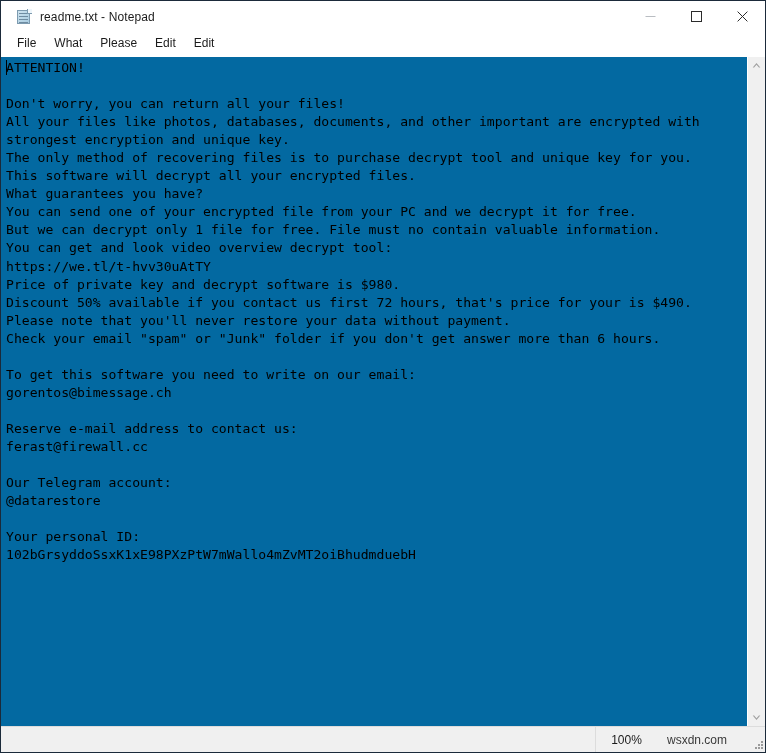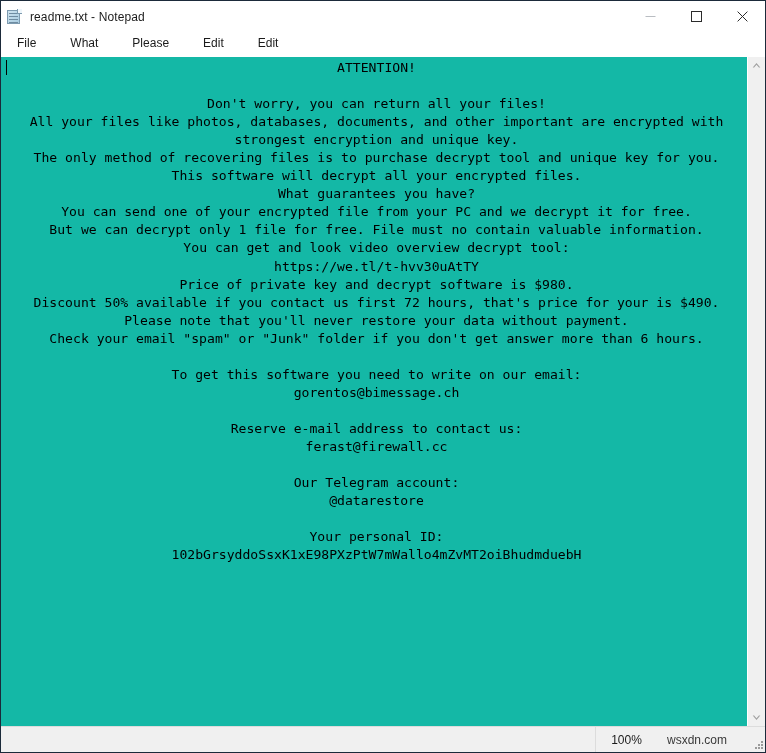--- a/index.html
+++ b/index.html
@@ -33,21 +33,21 @@
     min-height: 31px;
     background: #ffffff;
     display: flex;
     align-items: center;
     position: relative;
     border-bottom: none;
   }
   .title-left {
     display: flex;
     align-items: center;
-    padding-left: 5px;
+    padding-left: 15px;
     gap: 8px;
     flex: 1;
     min-width: 0;
   }
   .app-icon {
     width: 16px;
     height: 16px;
     position: relative;
     flex: none;
   }
@@ -102,21 +102,21 @@
   .cap-btn.minimize svg line { stroke: #b9bdc2; }
 
   
   .menubar {
     height: 24px;
     min-height: 24px;
     background: #ffffff;
     display: flex;
     align-items: center;
     padding-left: 7px;
-    gap: 16px;
+    gap: 0px;
   }
   .menu-item {
     font-size: 12px;
     color: #1b1b1b;
     padding: 3px 9px 4px 9px;
     line-height: 15px;
     white-space: nowrap;
     cursor: default;
   }
 
@@ -125,24 +125,23 @@
     flex: 1;
     display: flex;
     min-height: 0;
     background: #ffffff;
     border-top: 1px solid #ffffff;
   }
   .textarea {
     flex: 1;
     min-width: 0;
     position: relative;
-    background: #14b8a6;
+    background: #0369a1;
     overflow: hidden;
     padding: 0;
-    text-align: center;
   }
   .text-body {
     font-family: "DejaVu Sans Mono", "Liberation Mono", monospace;
     font-size: 13.1px;
     line-height: 18.05px;
     color: #000000;
     white-space: pre;
     padding: 2px 0 0 5px;
     letter-spacing: 0px;
   }

